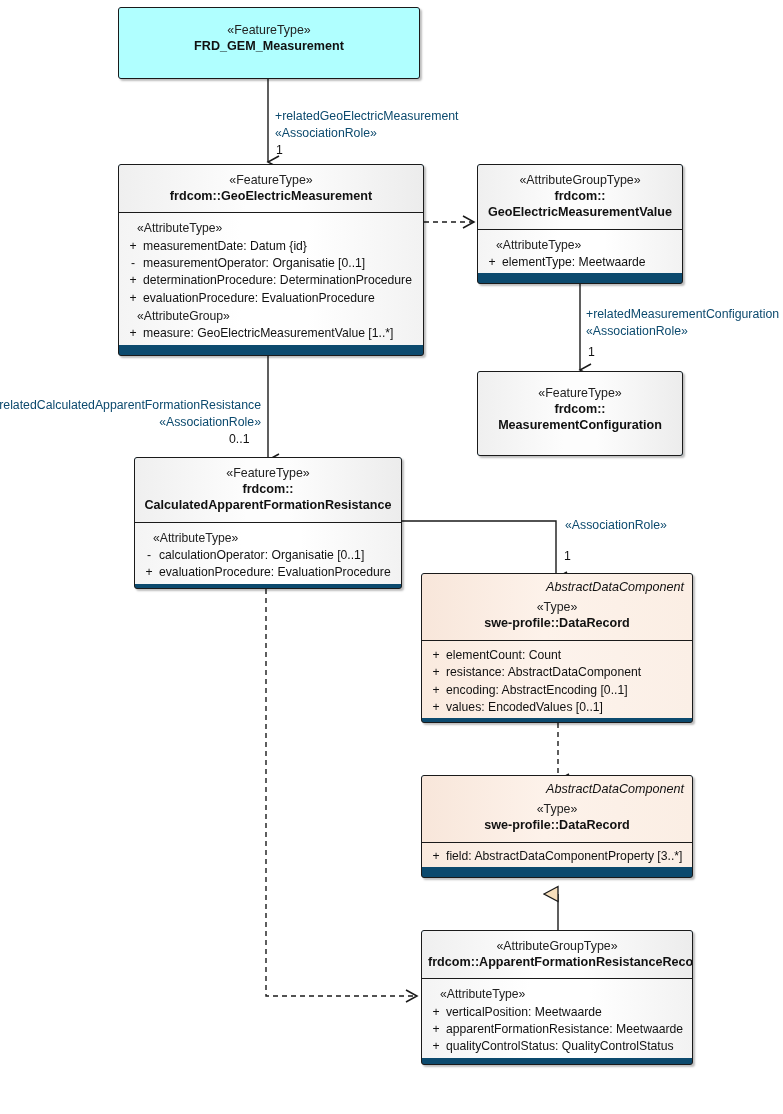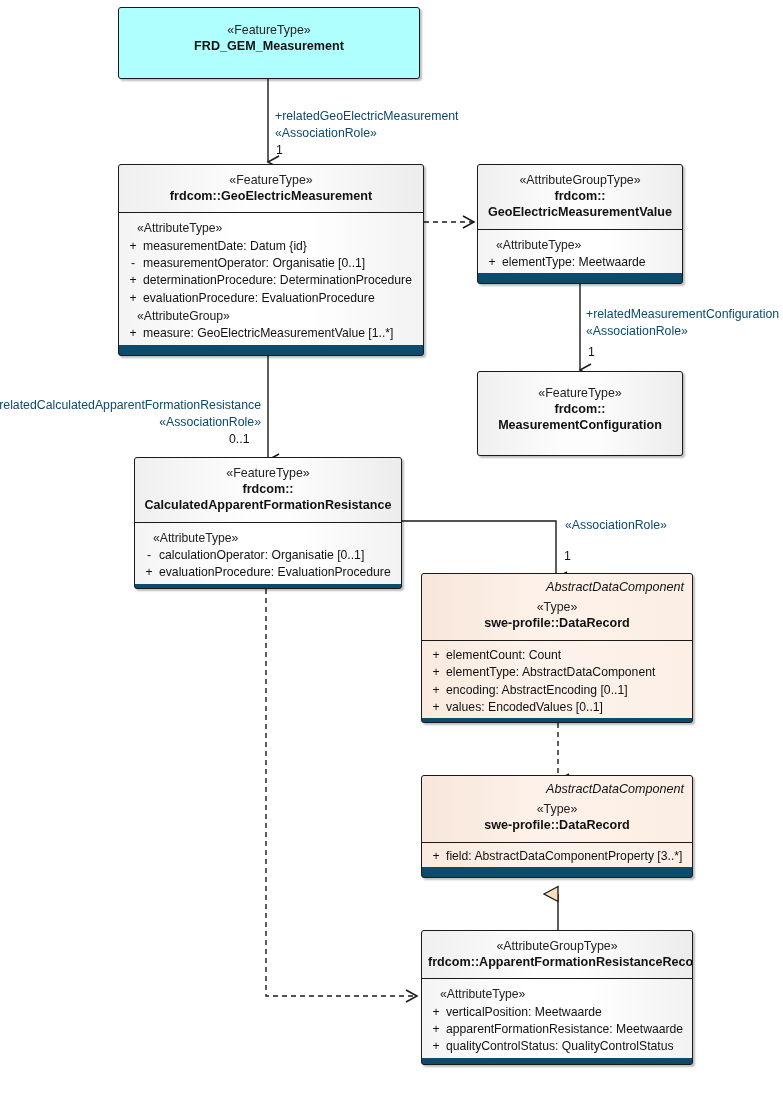--- a/index.html
+++ b/index.html
@@ -268,21 +268,21 @@
       <span class="stereo" style="margin-top:4px;">«Type»</span>
       <span class="cname">swe-profile::DataRecord</span>
     </div>
     <div class="uml-body">
       <div class="feat">
         <span class="vis">+</span>
         <span class="ftxt">elementCount: Count</span>
       </div>
       <div class="feat">
         <span class="vis">+</span>
-        <span class="ftxt">elementType: AbstractDataComponent</span>
+        <span class="ftxt">resistance: AbstractDataComponent</span>
       </div>
       <div class="feat">
         <span class="vis">+</span>
         <span class="ftxt">encoding: AbstractEncoding [0..1]</span>
       </div>
       <div class="feat">
         <span class="vis">+</span>
         <span class="ftxt">values: EncodedValues [0..1]</span>
       </div>
     </div>

